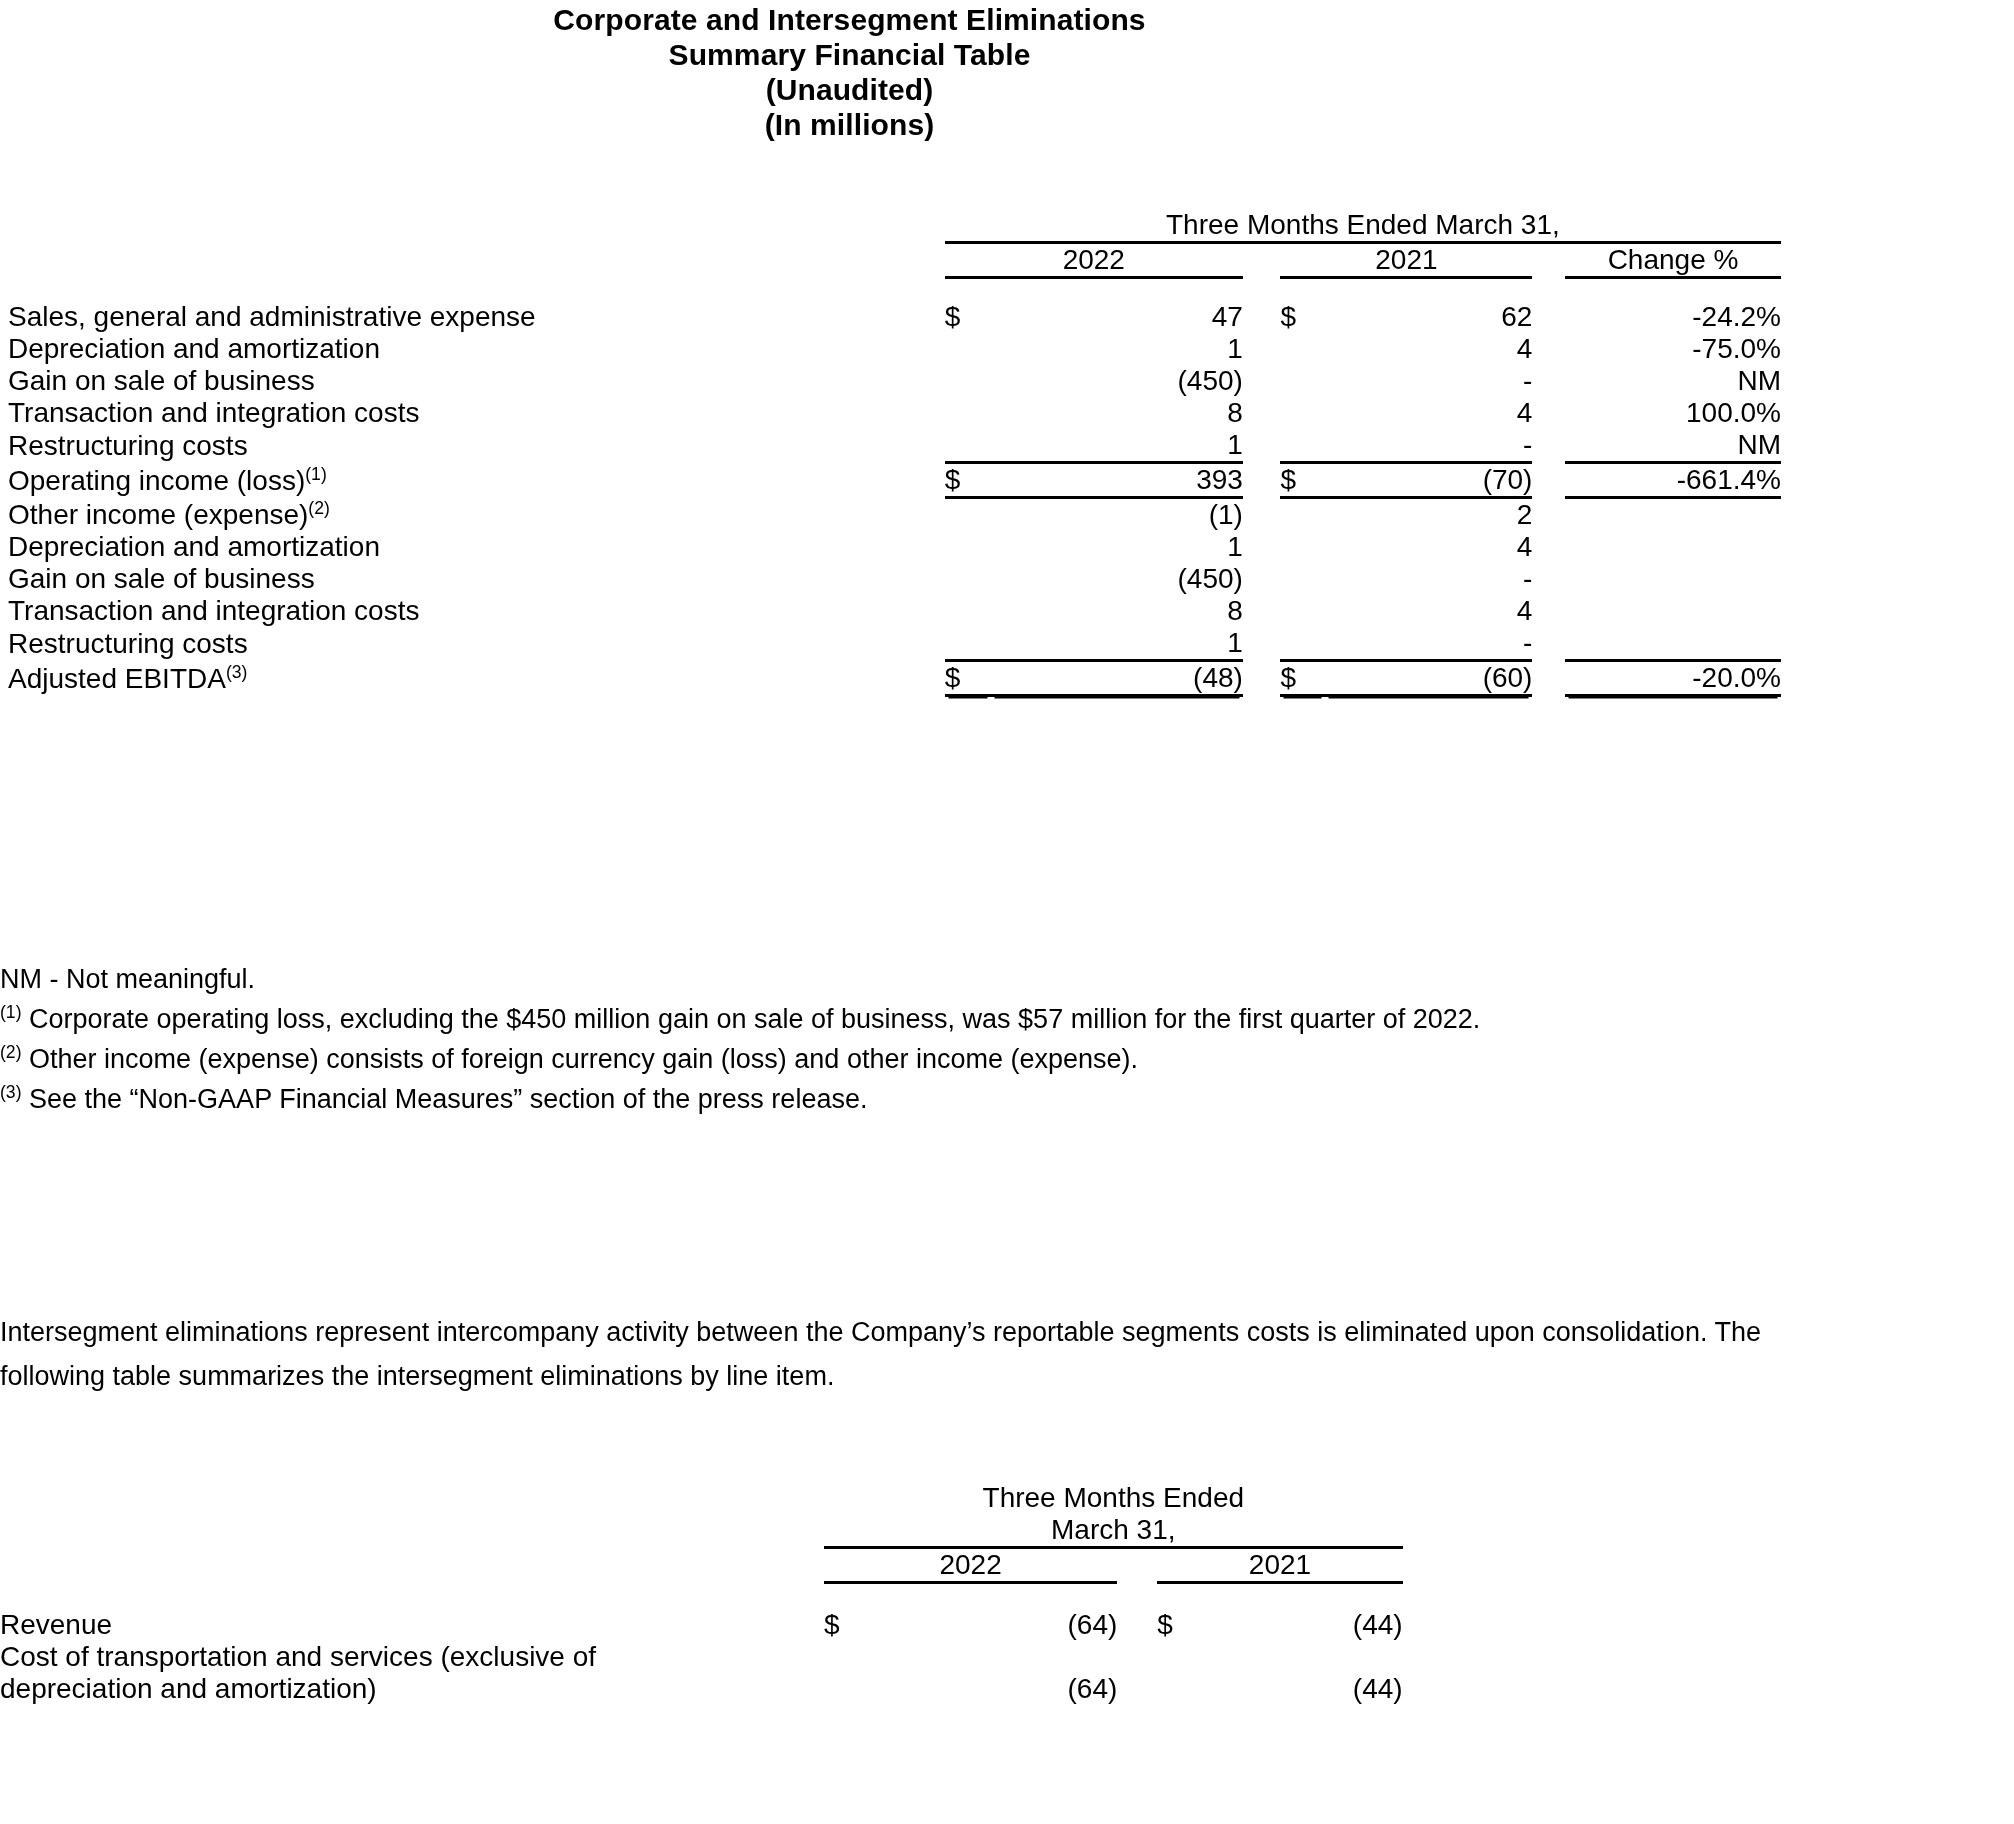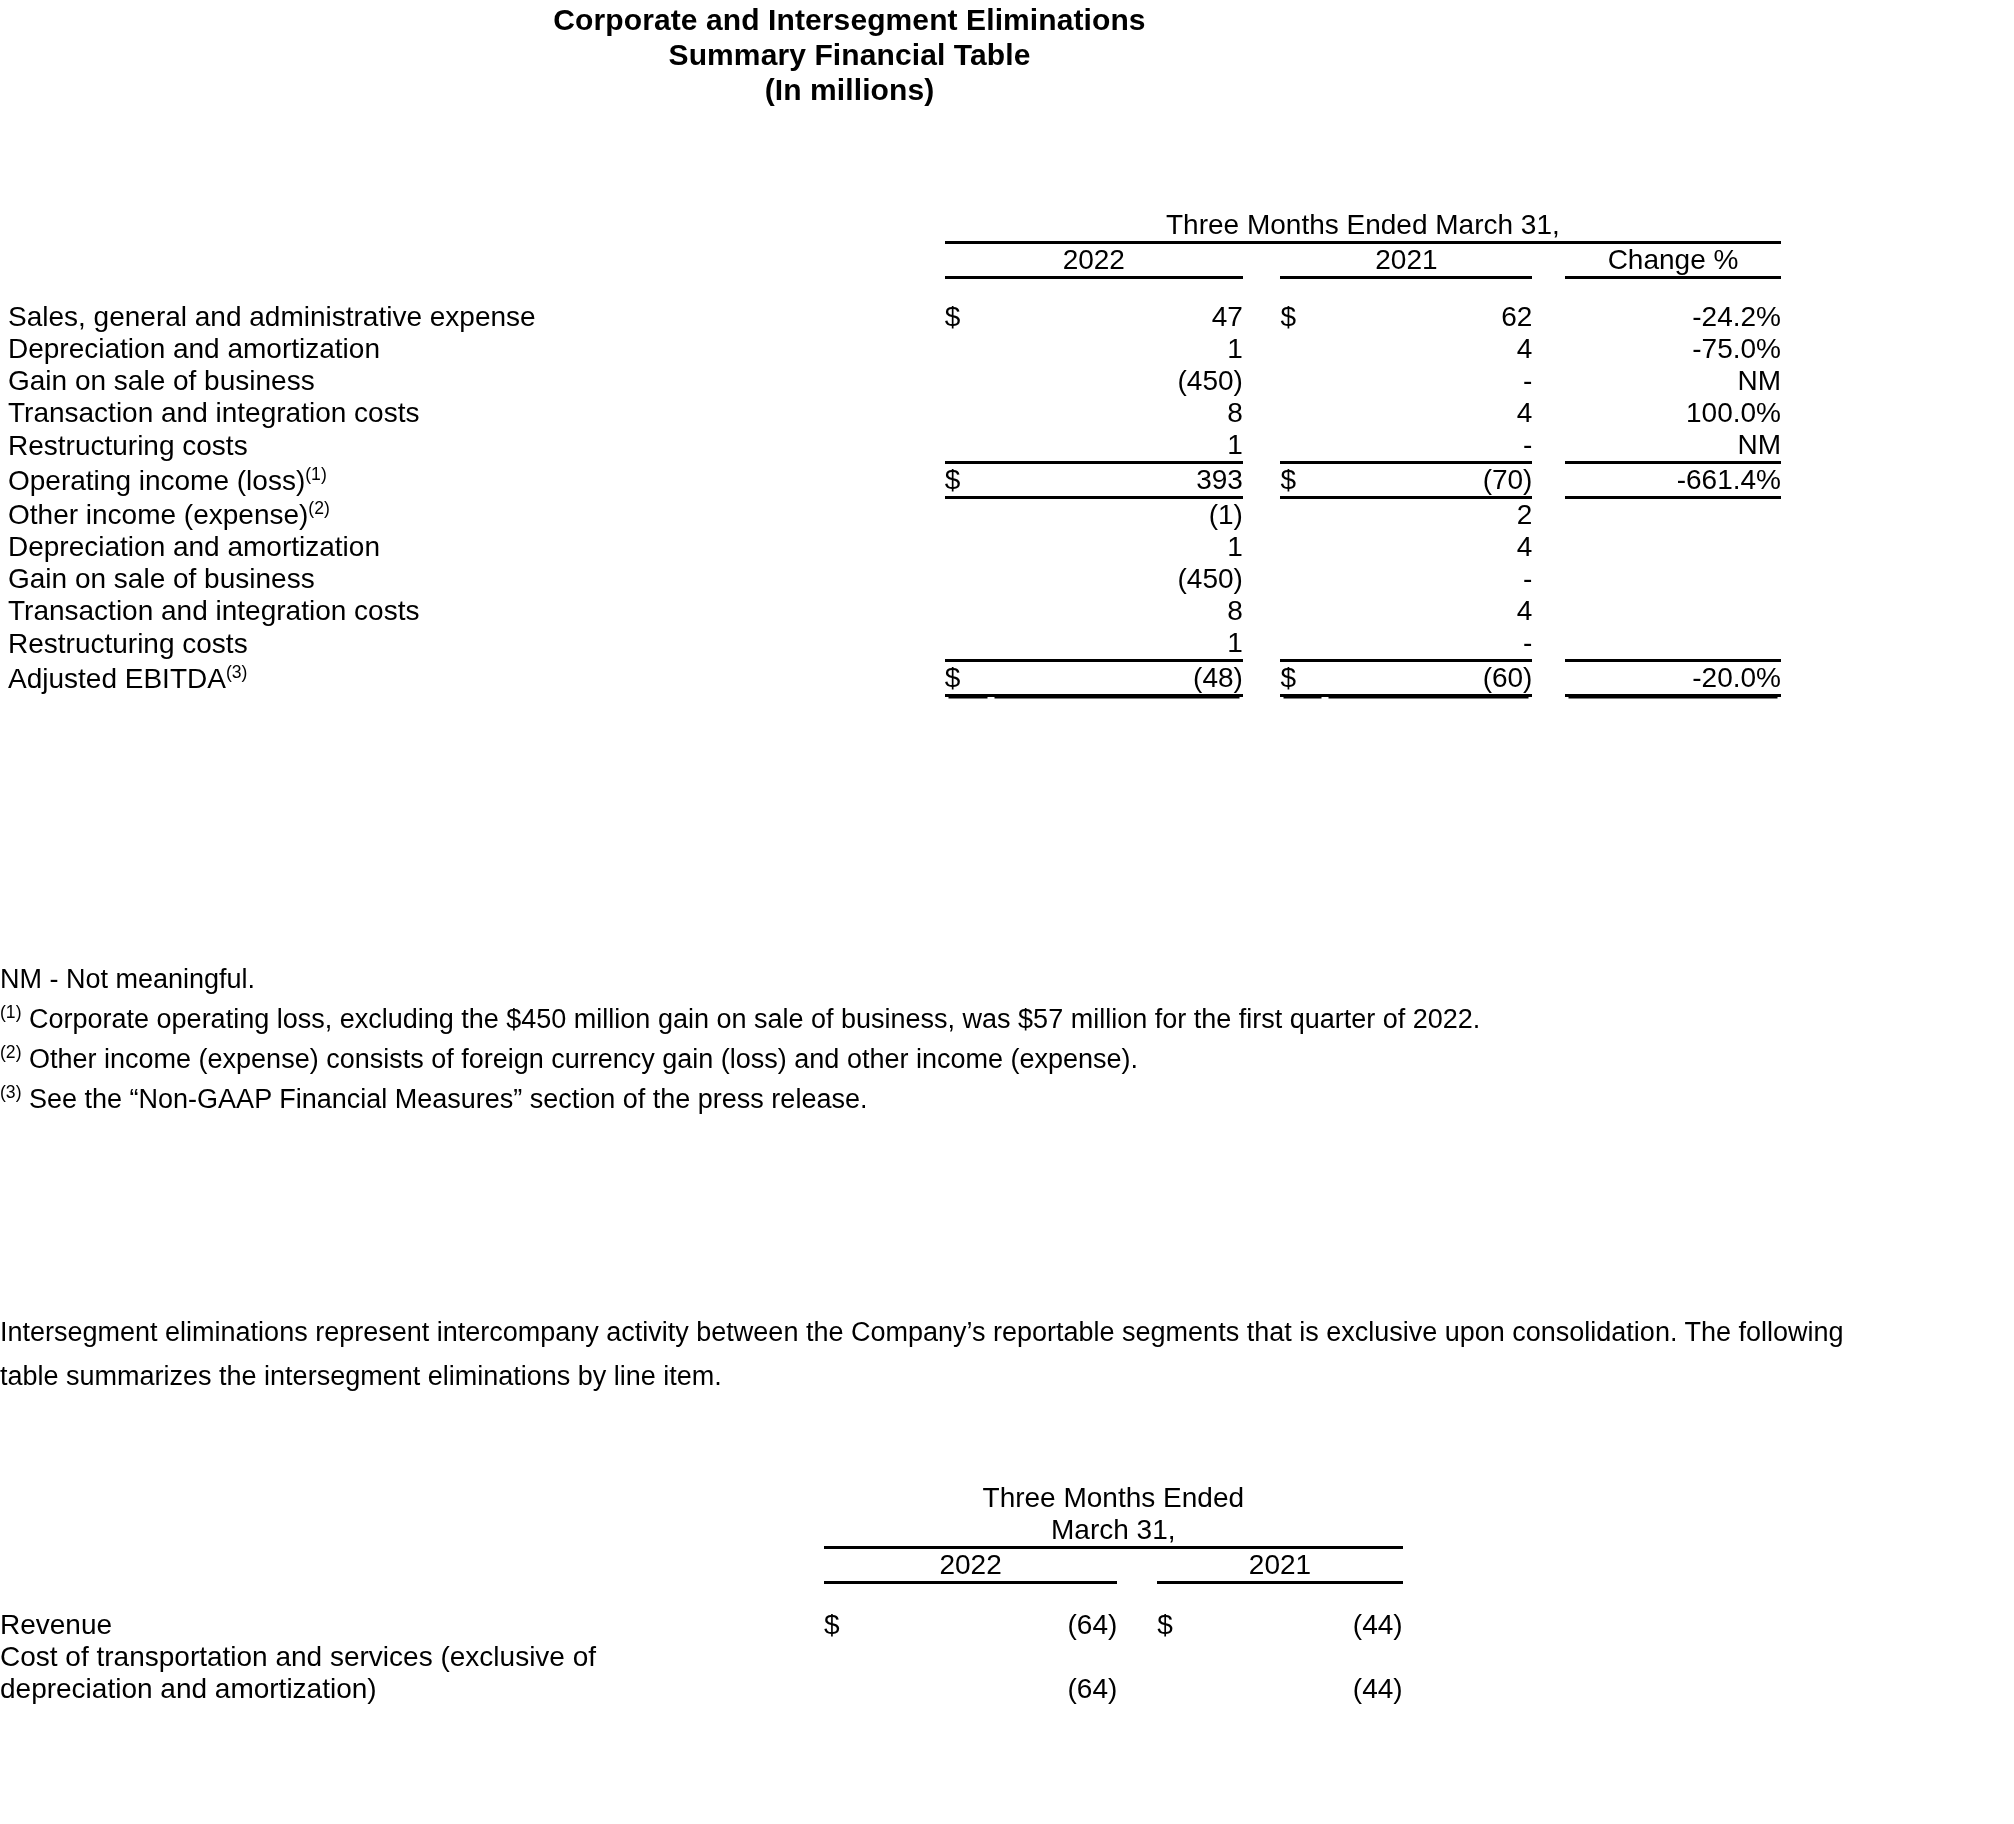--- a/index.html
+++ b/index.html
@@ -189,20 +189,21 @@
   .t2-spacer { height: 26px; }
 </style>
 </head>
 <body>
 
 <div class="page">
 
   <div class="title-block">
     <div class="title-line t1">Corporate and Intersegment Eliminations</div>
     <div class="title-line">Summary Financial Table</div>
+    <div class="title-line">(Unaudited)</div>
     <div class="title-line">(In millions)</div>
   </div>
 
   <table class="tbl1">
     <colgroup>
       <col class="col-label">
         <col class="col-cur-a">
         <col class="col-num-a">
       <col class="col-gap-a">
         <col class="col-cur-b">
@@ -364,21 +365,21 @@
   </tbody>
     </table>
 
   <div class="notes">
     <div class="note-line">NM - Not meaningful.</div>
     <div class="note-line"><span class="sup">(1)</span><span> Corporate operating loss, excluding the $450 million gain on sale of business, was $57 million for the first quarter of 2022.</span></div>
     <div class="note-line"><span class="sup">(2)</span><span> Other income (expense) consists of foreign currency gain (loss) and other income (expense).</span></div>
     <div class="note-line"><span class="sup">(3)</span><span> See the “Non-GAAP Financial Measures” section of the press release.</span></div>
   </div>
 
-  <div class="para">Intersegment eliminations represent intercompany activity between the Company’s reportable segments that is exclusive upon consolidation. The following table summarizes the intersegment eliminations by line item.</div>
+  <div class="para">Intersegment eliminations represent intercompany activity between the Company’s reportable segments costs is eliminated upon consolidation. The following table summarizes the intersegment eliminations by line item.</div>
 
   <table class="tbl2">
     <colgroup>
       <col class="t2-col-label">
         <col class="t2-col-cur-a">
         <col class="t2-col-num-a">
       <col class="t2-col-gap">
         <col class="t2-col-cur-b">
         <col class="t2-col-num-b">
       <col class="t2-col-tail">

